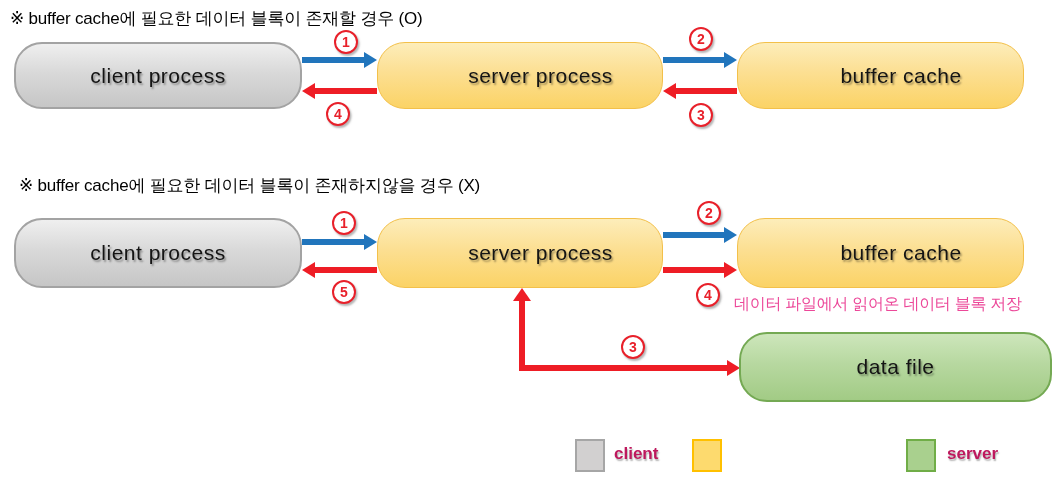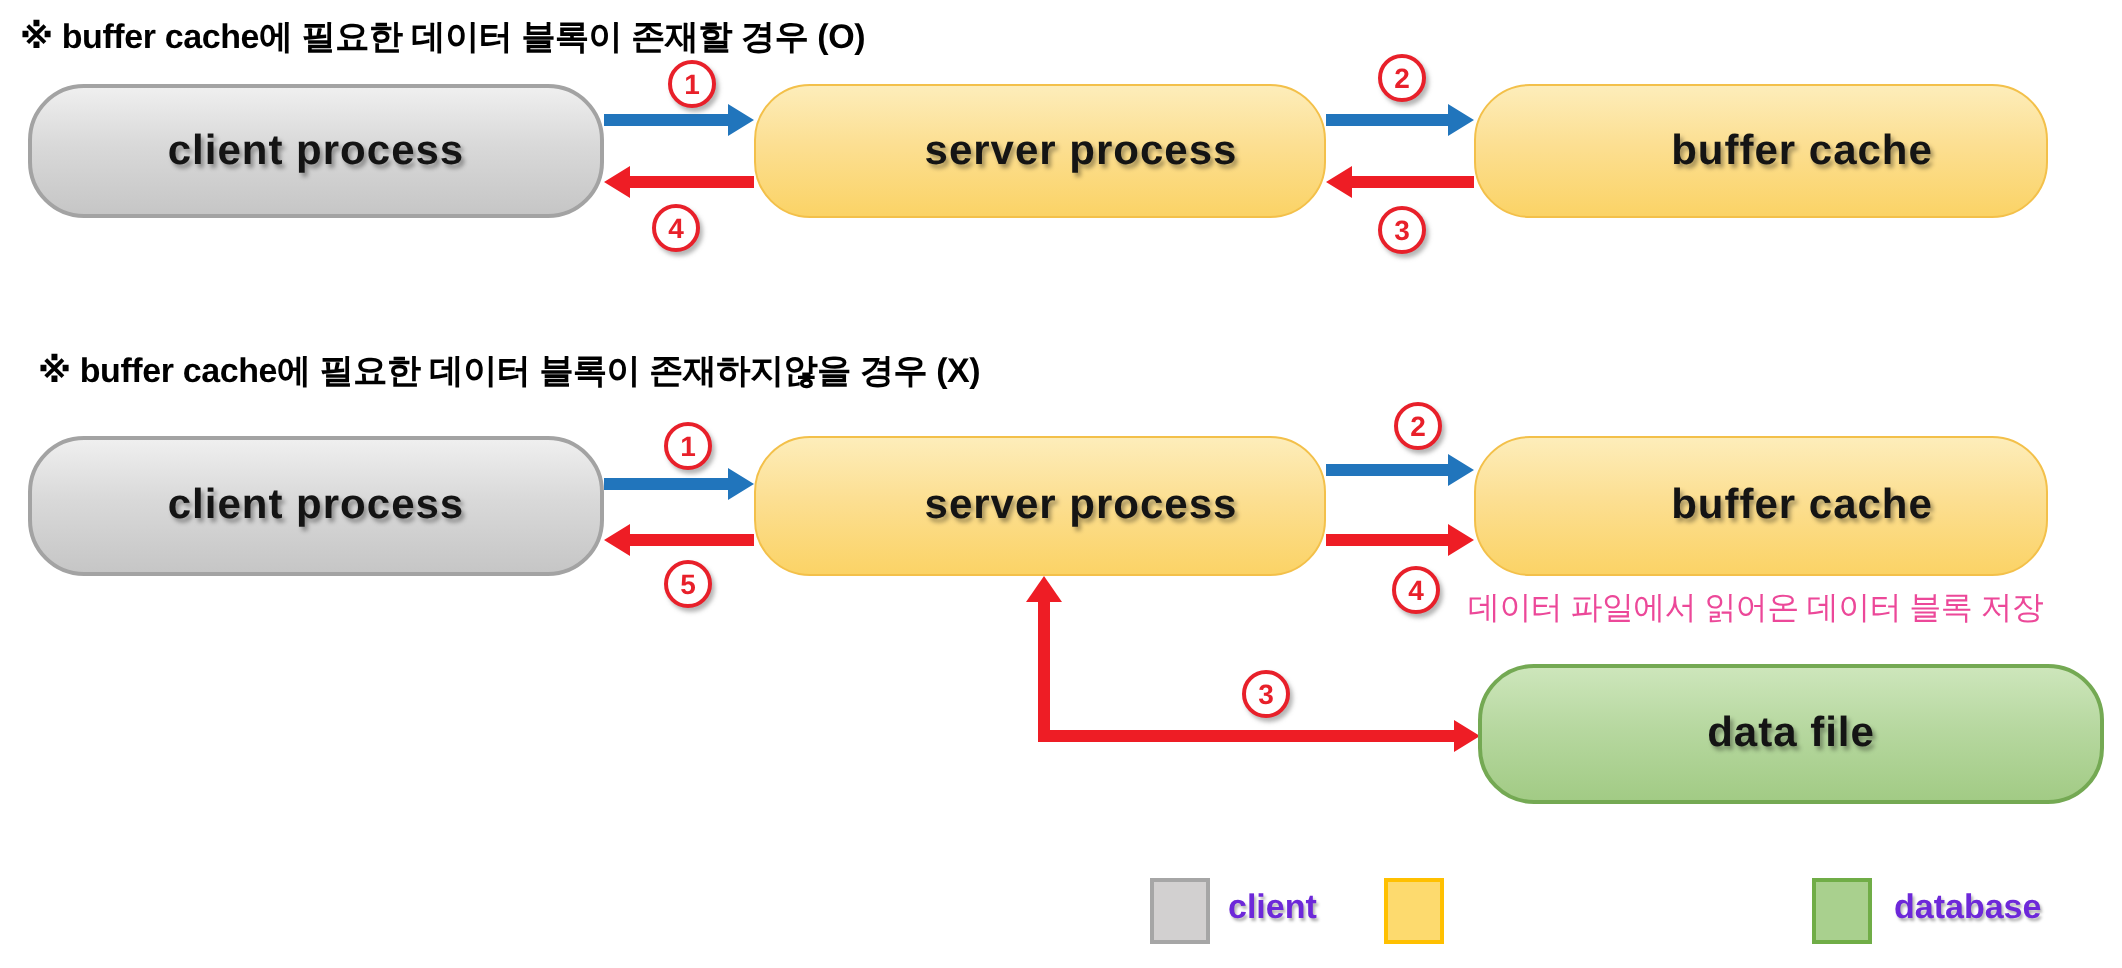--- a/index.html
+++ b/index.html
@@ -1,26 +1,26 @@
 <!DOCTYPE html>
 <html><head>
 <meta charset="utf-8">
 <style>
   html,body{margin:0;padding:0;background:#fff;}
   .canvas{
     position:relative;width:1061px;height:484px;background:#ffffff;overflow:hidden;
     font-family:"Liberation Sans","DejaVu Sans",sans-serif;
   }
   .title{
-    position:absolute;font-size:17px;font-weight:bold;color:#000;white-space:nowrap;
+    position:absolute;font-size:17px;font-weight:normal;color:#000;white-space:nowrap;
     letter-spacing:-0.2px;
   }
   .box{
     position:absolute;display:flex;align-items:center;justify-content:center;
-    font-size:21px;font-weight:bold;color:#141414;letter-spacing:.5px;white-space:nowrap;
+    font-size:21px;font-weight:normal;color:#141414;letter-spacing:.5px;white-space:nowrap;
     text-shadow:1.5px 2px 2px rgba(0,0,0,.35);
     box-sizing:border-box;
     border-radius:28px;
   }
   .box.gray{
     background:linear-gradient(180deg,#efefef 0%,#d9d9d9 45%,#c6c6c6 100%);
     border:2px solid #a3a3a3;
   }
   .box.yellow{
     background:linear-gradient(180deg,#fdedba 0%,#fcdf92 45%,#fbd366 100%);
@@ -51,21 +51,21 @@
   }
   .caption{
     position:absolute;font-size:16px;color:#ec4899;white-space:nowrap;font-weight:400;
     letter-spacing:-0.3px;
   }
   .legend-swatch{position:absolute;width:26px;height:29px;box-sizing:content-box;}
   .legend-swatch.gray{background:#d2d0d0;border:2px solid #a6a6a6;}
   .legend-swatch.yellow{background:#fdda6e;border:2px solid #ffc000;}
   .legend-swatch.green{background:#a9d08e;border:2px solid #70ad47;}
   .legend-label{
-    position:absolute;font-size:17px;font-weight:bold;color:#6d28d9;white-space:nowrap;
+    position:absolute;font-size:17px;font-weight:bold;color:#be185d;white-space:nowrap;
     text-shadow:1px 1.5px 1.5px rgba(0,0,0,.3);
   }
 </style>
 </head>
 <body>
 
 <div class="canvas">
 
   <div class="title" style="left:10px;top:7px;">※ buffer cache에 필요한 데이터 블록이 존재할 경우 (O)</div>
 
@@ -120,15 +120,15 @@
   <div class="badge" style="left:621px;top:335px;">3</div>
 
   <div class="box green" style="left:739px;top:332px;width:313px;height:70px;">data file</div>
 
   <div class="legend-swatch gray" style="left:575px;top:439px;"></div>
   <div class="legend-label" style="left:614px;top:444px;">client</div>
 
   <div class="legend-swatch yellow" style="left:692px;top:439px;"></div>
 
   <div class="legend-swatch green" style="left:906px;top:439px;"></div>
-  <div class="legend-label" style="left:947px;top:444px;">database</div>
+  <div class="legend-label" style="left:947px;top:444px;">server</div>
 
 </div>
 
 </body></html>

